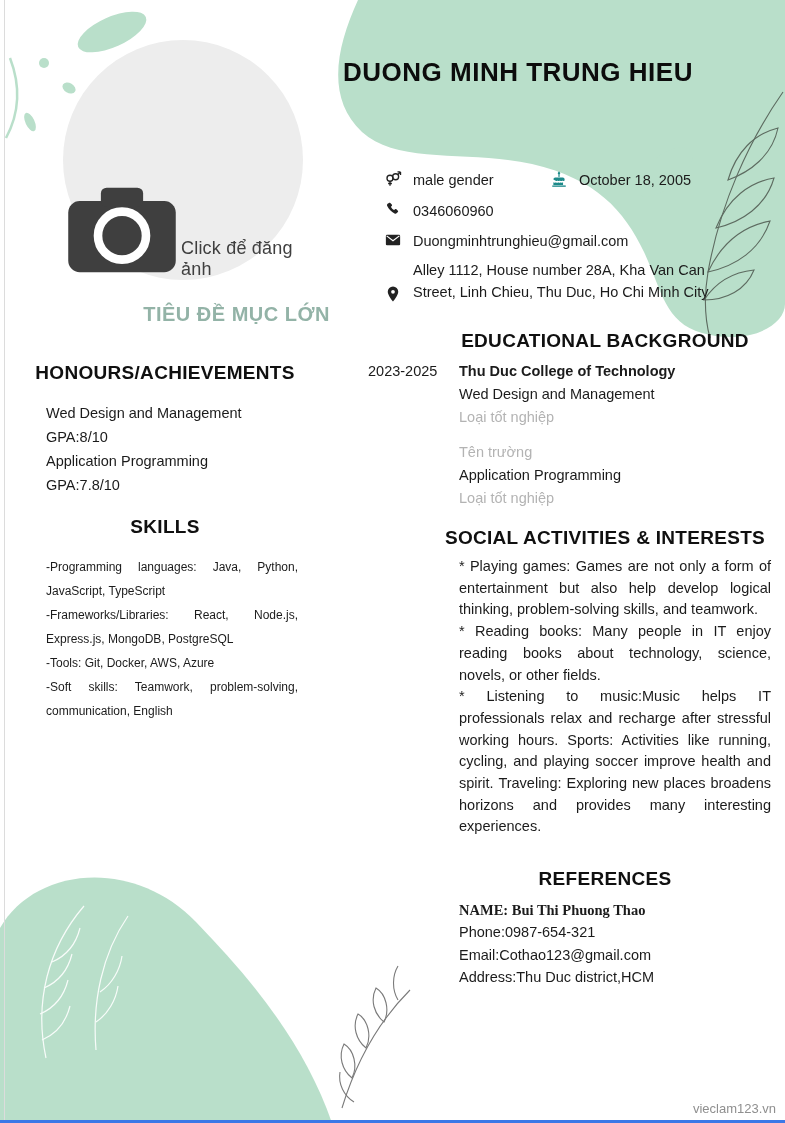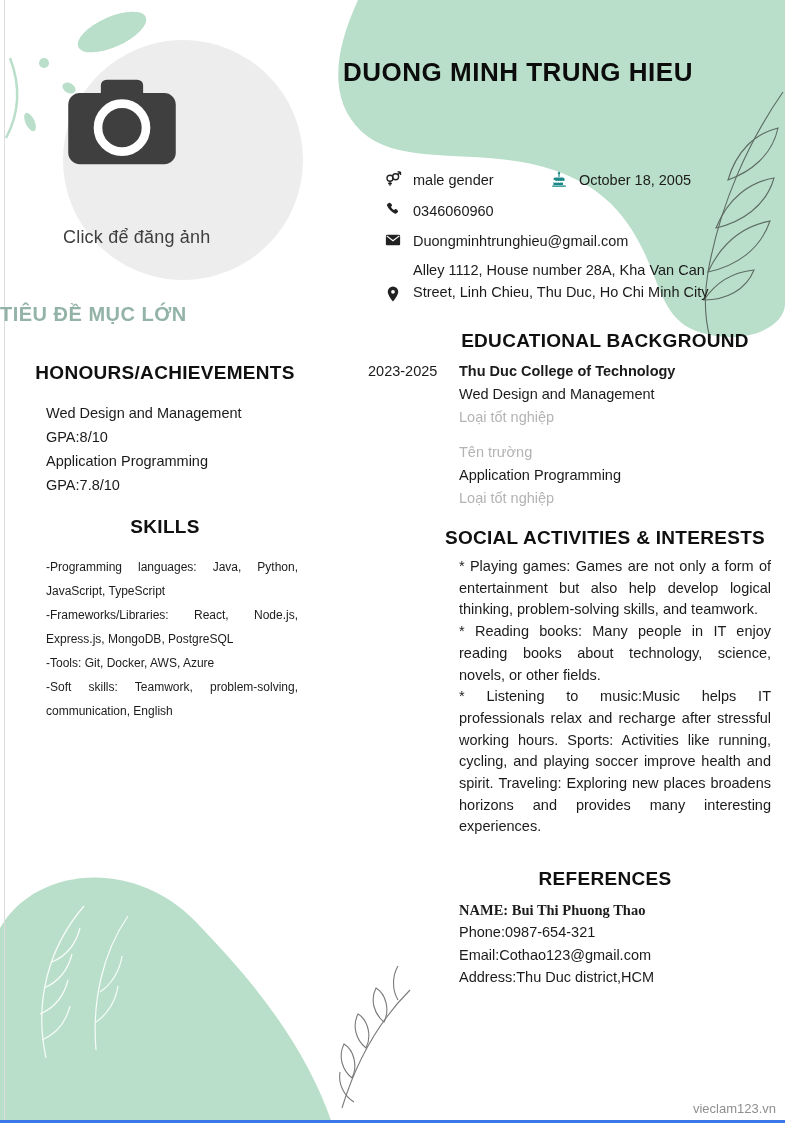--- a/index.html
+++ b/index.html
@@ -9,27 +9,27 @@
     background:#ffffff; overflow:hidden;
     font-family:"Liberation Sans", sans-serif; color:#1b1b1b;
   }
   .edge-line { position:absolute; left:4px; top:0; width:1px; height:1123px; background:#dcdcdc; }
   .deco { position:absolute; left:0; top:0; width:785px; height:1123px; pointer-events:none; }
 
   
   .photo-circle {
     position:absolute; left:63px; top:40px; width:240px; height:240px;
     background:#ededed; border-radius:50%;
-    display:flex; flex-direction:column; align-items:flex-start; justify-content:center;
-    z-index:2; cursor:pointer;gap:45px;
+    display:flex; flex-direction:row; align-items:flex-end; justify-content:center;
+    z-index:2; cursor:pointer;
   }
   .photo-label { margin-top:10px; font-size:18px; color:#3f3f3f; letter-spacing:.2px; }
 
   .muted-title {
-    position:absolute; left:0; top:303px; width:330px; text-align:left;
+    position:absolute; left:0; top:303px; width:330px; text-align:right;
     font-size:20px; font-weight:bold; color:#93b3a7; letter-spacing:.5px; z-index:2;
   }
   .left-heading {
     position:absolute; left:0; width:330px; text-align:center;
     font-size:19px; font-weight:bold; color:#101010; letter-spacing:.3px; z-index:2;
   }
   .honours-lines { position:absolute; left:46px; top:401px; width:256px; font-size:14.5px; line-height:24px; z-index:2; }
   .skills-items  { position:absolute; left:46px; top:555px; width:252px; font-size:12px; line-height:24px; z-index:2; }
   .skills-items div { text-align:justify; }
 

